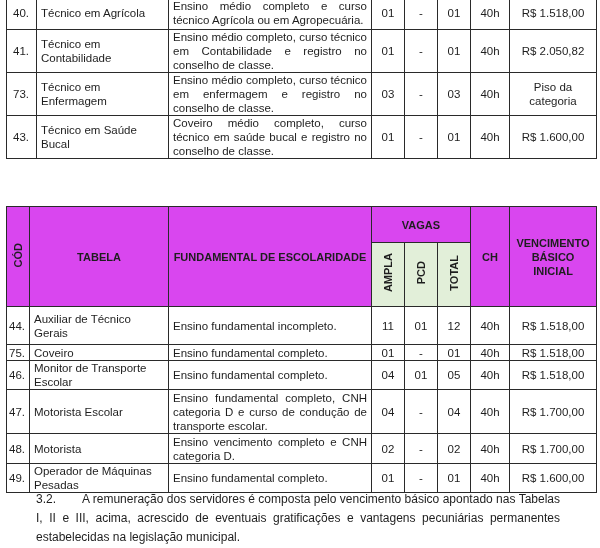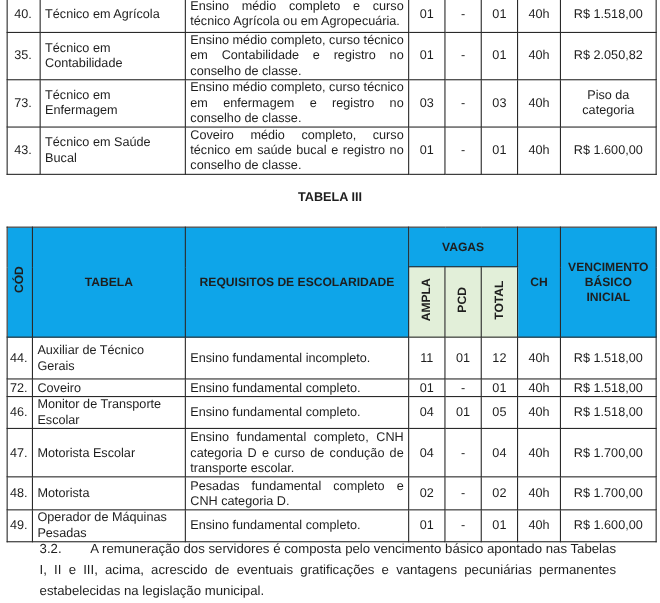--- a/index.html
+++ b/index.html
@@ -10,21 +10,21 @@
   table { border-collapse: collapse; table-layout: fixed; position: absolute; }
   td, th { border: 1.3px solid #2a2a2a; font-size: 11.5px; line-height: 14px; padding: 0 4px; }
   #top-table { left: 6px; top: -4px; width: 590px; }
   #top-table td { height: 40px; }
   #top-table tr.first td { height: 32px; }
   .c { text-align: center; }
   .j { text-align: justify; text-align-last: left; }
   .num { text-align: left; padding-left: 6px; }
   #titles { position: absolute; left: 0; width: 600px; top: 171px; text-align: center; font-weight: bold; font-size: 11.5px; line-height: 18px; }
   #bottom-table { left: 6px; top: 206px; width: 590px; }
-  #bottom-table th { background: #0ea5e9; font-weight: bold; font-size: 11px; text-align: center; }
+  #bottom-table th { background: #d946ef; font-weight: bold; font-size: 11px; text-align: center; }
   #bottom-table th.light { background: #e2efd9; }
   .vert { writing-mode: vertical-rl; transform: rotate(180deg); display: inline-block; }
   #bottom-table td.num { padding-left: 2px; }
   #bottom-table td { font-size: 11.5px; }
   #para { position: absolute; left: 36px; top: 490px; width: 524px; font-size: 12px; line-height: 19px; text-align: justify; text-align-last: left; }
   #para .pnum { display: inline-block; width: 46px; }
 </style>
 </head>
 <body>
 
@@ -44,21 +44,21 @@
       <td class="num">40.</td>
       <td>Técnico em Agrícola</td>
       <td class="j">Ensino médio completo e curso técnico Agrícola ou em Agropecuária.</td>
       <td class="c">01</td>
       <td class="c">-</td>
       <td class="c">01</td>
       <td class="c">40h</td>
       <td class="c">R$ 1.518,00</td>
     </tr>
     <tr>
-      <td class="num">35.</td>
+      <td class="num">41.</td>
       <td>Técnico em Contabilidade</td>
       <td class="j">Ensino médio completo, curso técnico em Contabilidade e registro no conselho de classe.</td>
       <td class="c">01</td>
       <td class="c">-</td>
       <td class="c">01</td>
       <td class="c">40h</td>
       <td class="c">R$ 2.050,82</td>
     </tr>
     <tr>
       <td class="num">73.</td>
@@ -77,39 +77,38 @@
       <td class="c">01</td>
       <td class="c">-</td>
       <td class="c">01</td>
       <td class="c">40h</td>
       <td class="c">R$ 1.600,00</td>
     </tr>
   </tbody>
 </table>
 
 <div id="titles">
-  <div>TABELA III</div>
 </div>
 
 <table id="bottom-table">
   <colgroup>
     <col style="width:23px">
       <col style="width:139px">
       <col style="width:203px">
       <col style="width:33px">
       <col style="width:33px">
       <col style="width:33px">
       <col style="width:39px">
       <col style="width:87px">
   </colgroup>
   <thead>
     <tr style="height:36px">
       <th rowspan="2"><span class="vert">CÓD</span></th>
       <th rowspan="2">TABELA</th>
-      <th rowspan="2">REQUISITOS DE ESCOLARIDADE</th>
+      <th rowspan="2">FUNDAMENTAL DE ESCOLARIDADE</th>
       <th colspan="3">VAGAS</th>
       <th rowspan="2">CH</th>
       <th rowspan="2">VENCIMENTO BÁSICO INICIAL</th>
     </tr>
     <tr style="height:64px">
       <th class="light"><span class="vert">AMPLA</span></th>
       <th class="light"><span class="vert">PCD</span></th>
       <th class="light"><span class="vert">TOTAL</span></th>
     </tr>
   </thead>
@@ -118,21 +117,21 @@
       <td class="num">44.</td>
       <td>Auxiliar de Técnico Gerais</td>
       <td class="j">Ensino fundamental incompleto.</td>
       <td class="c">11</td>
       <td class="c">01</td>
       <td class="c">12</td>
       <td class="c">40h</td>
       <td class="c">R$ 1.518,00</td>
     </tr>
     <tr style="height:16px">
-      <td class="num">72.</td>
+      <td class="num">75.</td>
       <td>Coveiro</td>
       <td class="j">Ensino fundamental completo.</td>
       <td class="c">01</td>
       <td class="c">-</td>
       <td class="c">01</td>
       <td class="c">40h</td>
       <td class="c">R$ 1.518,00</td>
     </tr>
     <tr style="height:29px">
       <td class="num">46.</td>
@@ -150,21 +149,21 @@
       <td class="j">Ensino fundamental completo, CNH categoria D e curso de condução de transporte escolar.</td>
       <td class="c">04</td>
       <td class="c">-</td>
       <td class="c">04</td>
       <td class="c">40h</td>
       <td class="c">R$ 1.700,00</td>
     </tr>
     <tr style="height:30px">
       <td class="num">48.</td>
       <td>Motorista</td>
-      <td class="j">Pesadas fundamental completo e CNH categoria D.</td>
+      <td class="j">Ensino vencimento completo e CNH categoria D.</td>
       <td class="c">02</td>
       <td class="c">-</td>
       <td class="c">02</td>
       <td class="c">40h</td>
       <td class="c">R$ 1.700,00</td>
     </tr>
     <tr style="height:29px">
       <td class="num">49.</td>
       <td>Operador de Máquinas Pesadas</td>
       <td class="j">Ensino fundamental completo.</td>

